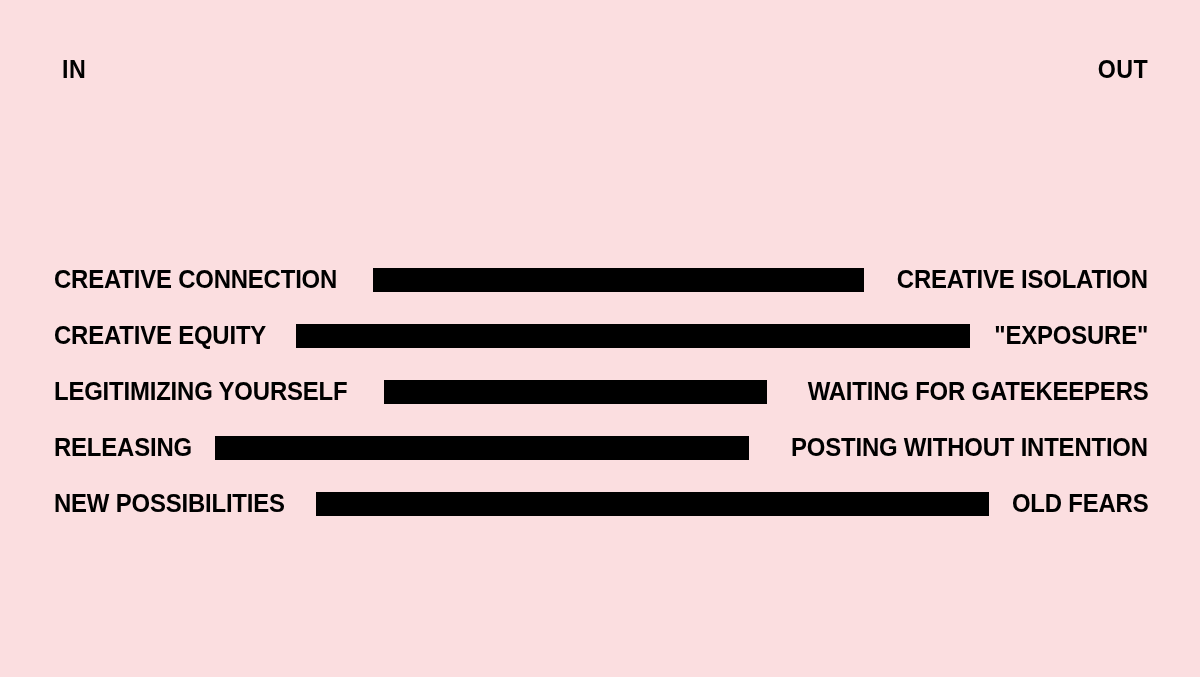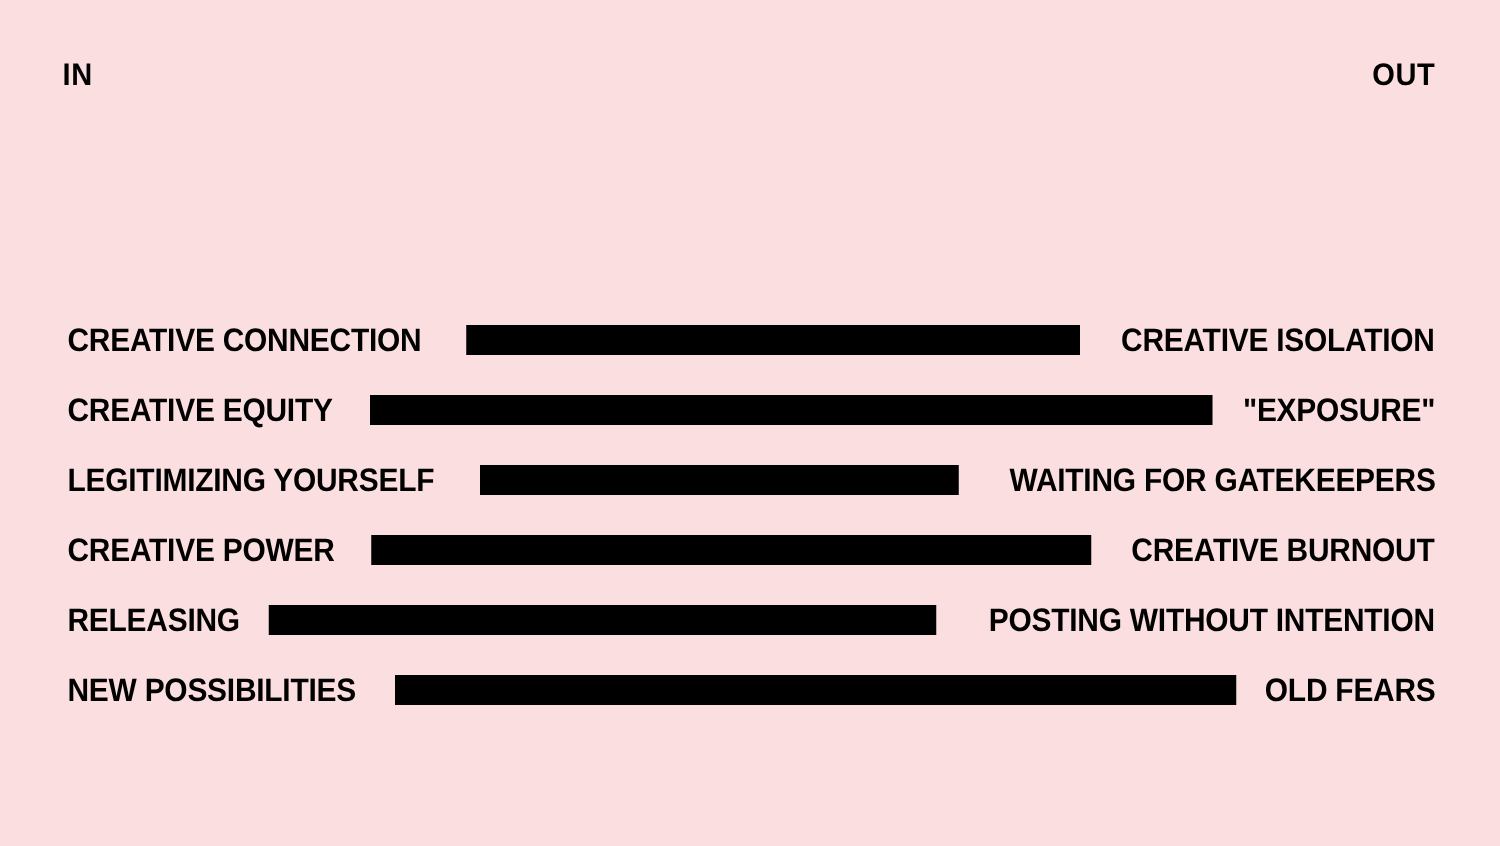--- a/index.html
+++ b/index.html
@@ -21,25 +21,25 @@
     width: 1200px;
     height: 677px;
     background: #fbdee0;
     box-sizing: border-box;
   }
 
   
   .header {
     position: absolute;
     top: 48px;
-    left: 50px;
+    left: 62px;
     right: 52px;
     height: 34px;
     display: flex;
-    align-items: flex-start;
+    align-items: flex-end;
     justify-content: space-between;
     gap: 18px;
   }
   .header-label {
     font-size: 25px;
     font-weight: 700;
     letter-spacing: 0.5px;
     color: #000000;
     line-height: 1;
     text-transform: uppercase;
@@ -54,21 +54,21 @@
   
   .rows {
     position: absolute;
     top: 252px;
     left: 54px;
     right: 52px;
   }
 
   .row {
     display: flex;
-    align-items: center;
+    align-items: flex-end;
     height: 40px;
     margin-bottom: 16px;
     white-space: nowrap;
   }
   .row:last-child { margin-bottom: 16px; }
 
   .row-label {
     font-size: 26px;
     font-weight: 700;
     letter-spacing: -0.2px;
@@ -112,25 +112,20 @@
       <div class="row-bar"></div>
       <div class="row-label right">"EXPOSURE"</div>
     </div>
 
     <div class="row">
       <div class="row-label left">LEGITIMIZING YOURSELF</div>
       <div class="row-bar"></div>
       <div class="row-label right">WAITING FOR GATEKEEPERS</div>
     </div>
 
-    <div class="row">
-      <div class="row-label left">CREATIVE POWER</div>
-      <div class="row-bar"></div>
-      <div class="row-label right">CREATIVE BURNOUT</div>
-    </div>
 
     <div class="row">
       <div class="row-label left">RELEASING</div>
       <div class="row-bar"></div>
       <div class="row-label right">POSTING WITHOUT INTENTION</div>
     </div>
 
 
     <div class="row">
       <div class="row-label left">NEW POSSIBILITIES</div>

